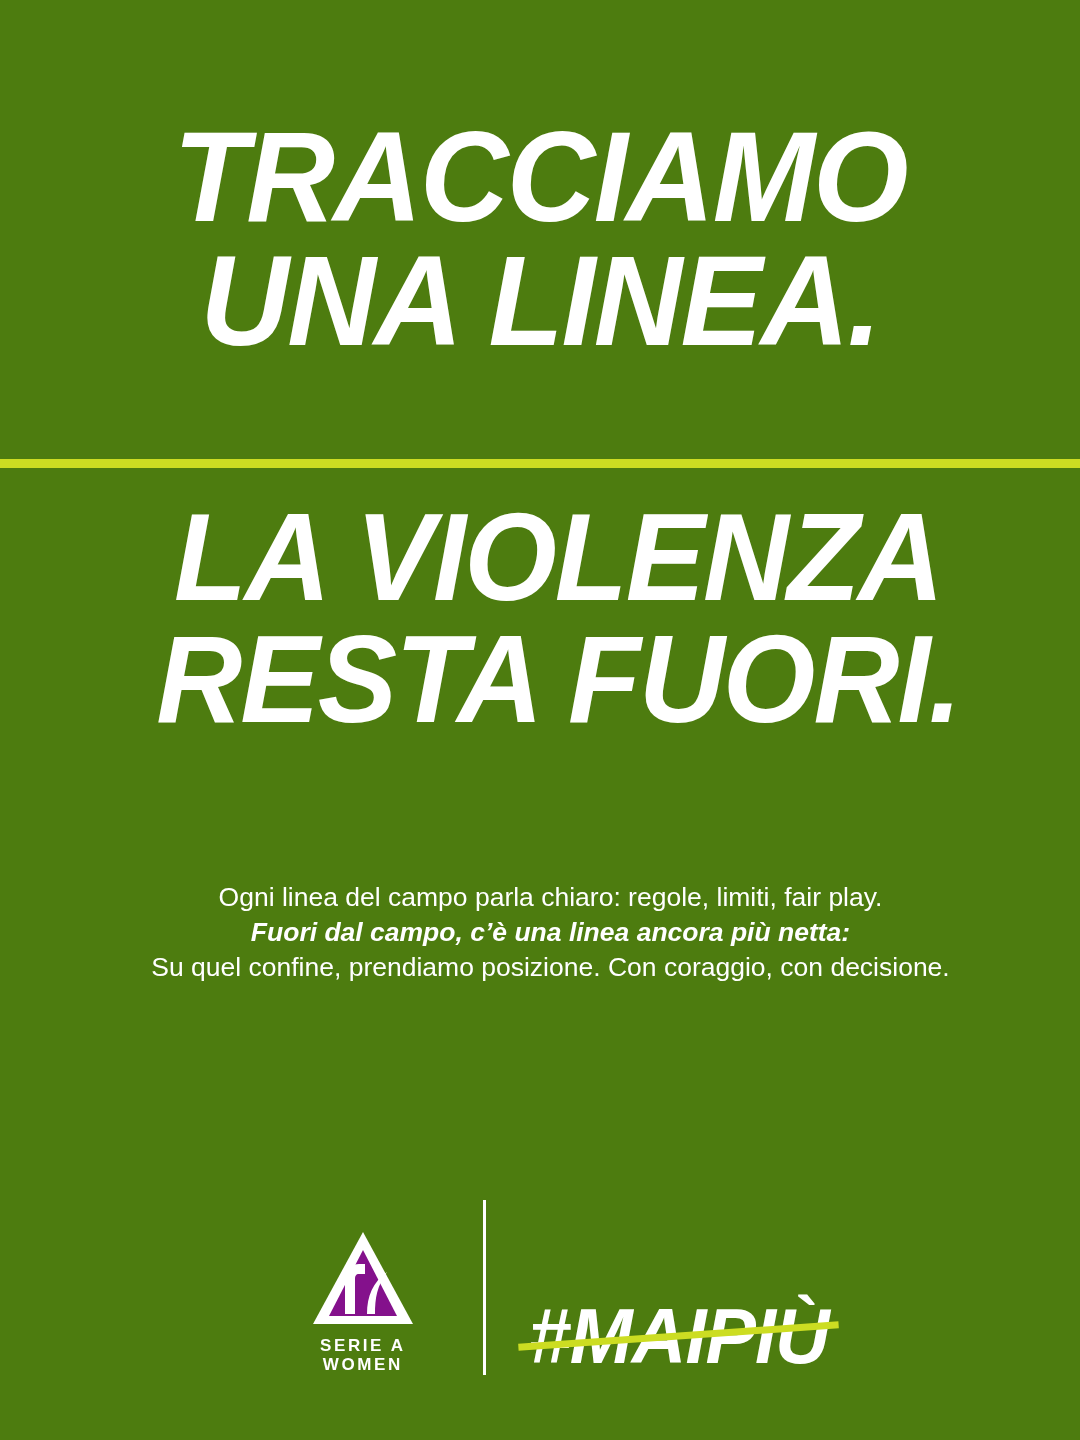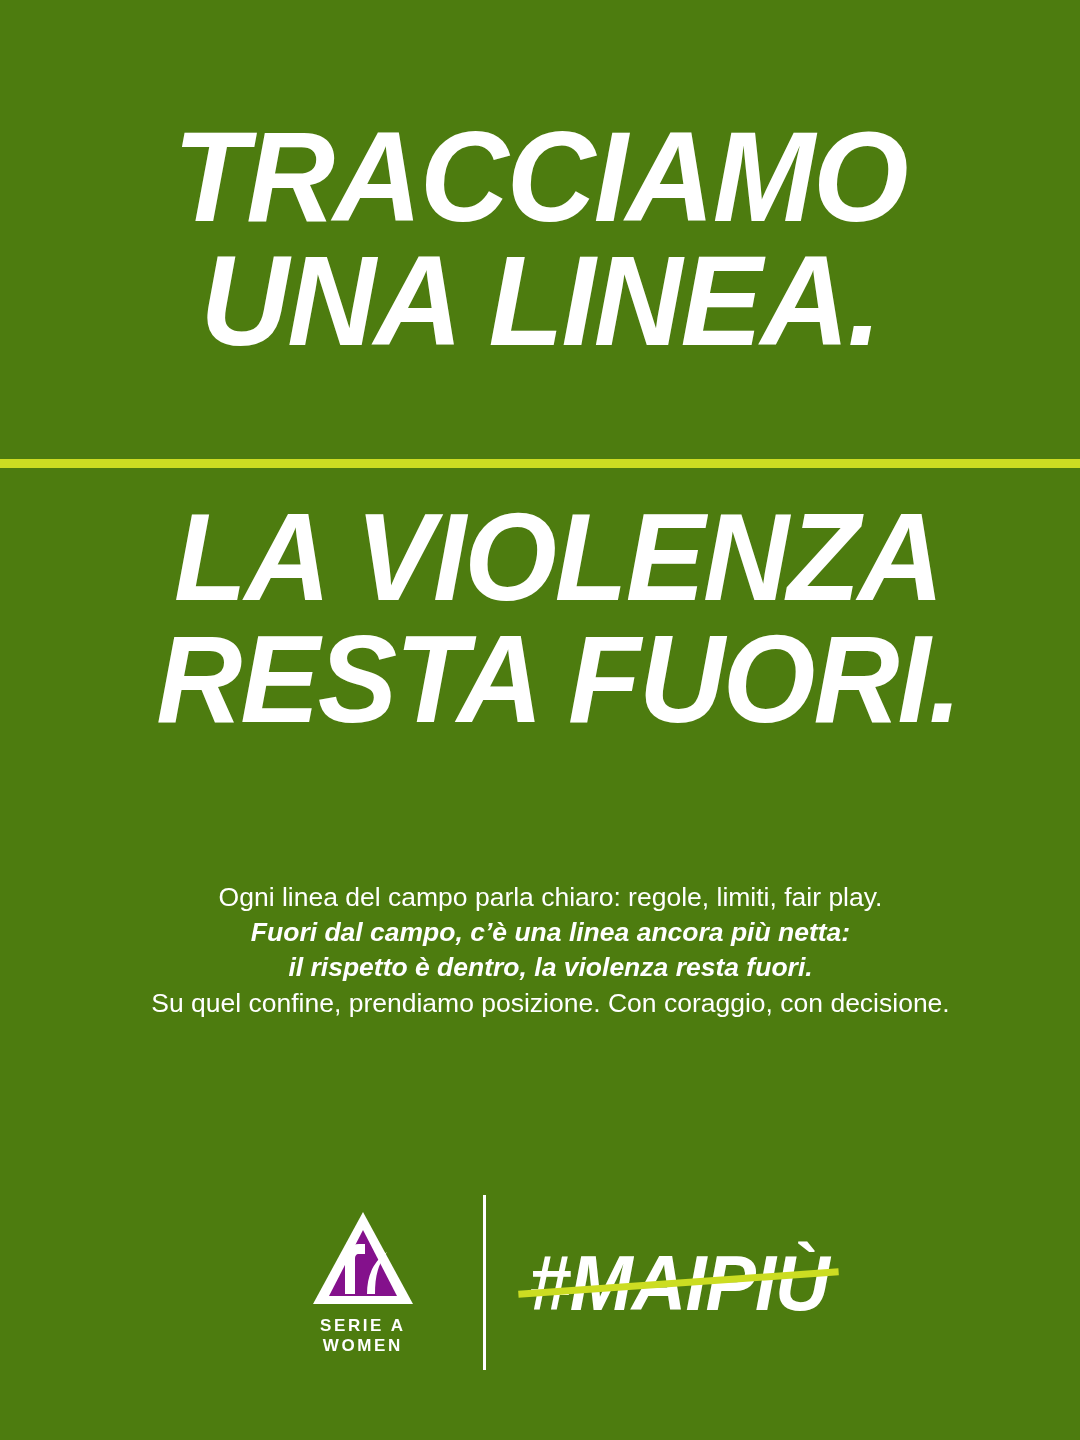--- a/index.html
+++ b/index.html
@@ -82,21 +82,21 @@
   .body-copy .spacer { height: 34px; }
 
   
   .footer {
     position: absolute;
     left: 0;
     right: 0;
     top: 1190px;
     height: 185px;
     display: flex;
-    align-items: center;
+    align-items: flex-end;
     justify-content: center;
     gap: 0;
     padding-left: 16px;
   }
   .logo-wrap {
     display: flex;
     flex-direction: column;
     align-items: center;
     justify-content: center;
     width: 200px;
@@ -161,21 +161,20 @@
   <div class="divider"></div>
 
   <div class="headline-bottom">
     <div class="hl-line hl-3">LA VIOLENZA</div>
     <div class="hl-line hl-4">RESTA FUORI.</div>
   </div>
 
   <div class="body-copy">
     <p>Ogni linea del campo parla chiaro: regole, limiti, fair play.</p>
     <p class="bold">Fuori dal campo, c’è una linea ancora più netta:</p>
-    <p class="bold">il rispetto è dentro, la violenza resta fuori.</p>
     <p>Su quel confine, prendiamo posizione. Con coraggio, con decisione.</p>
     <div class="spacer"></div>
   </div>
 
   <div class="footer">
 
     <div class="logo-wrap">
       <div class="logo-mark">
         <svg width="104" height="96" viewBox="0 0 104 96" xmlns="http://www.w3.org/2000/svg">
           <path d="M52 2 L102 94 L2 94 Z" fill="#ffffff"></path>

